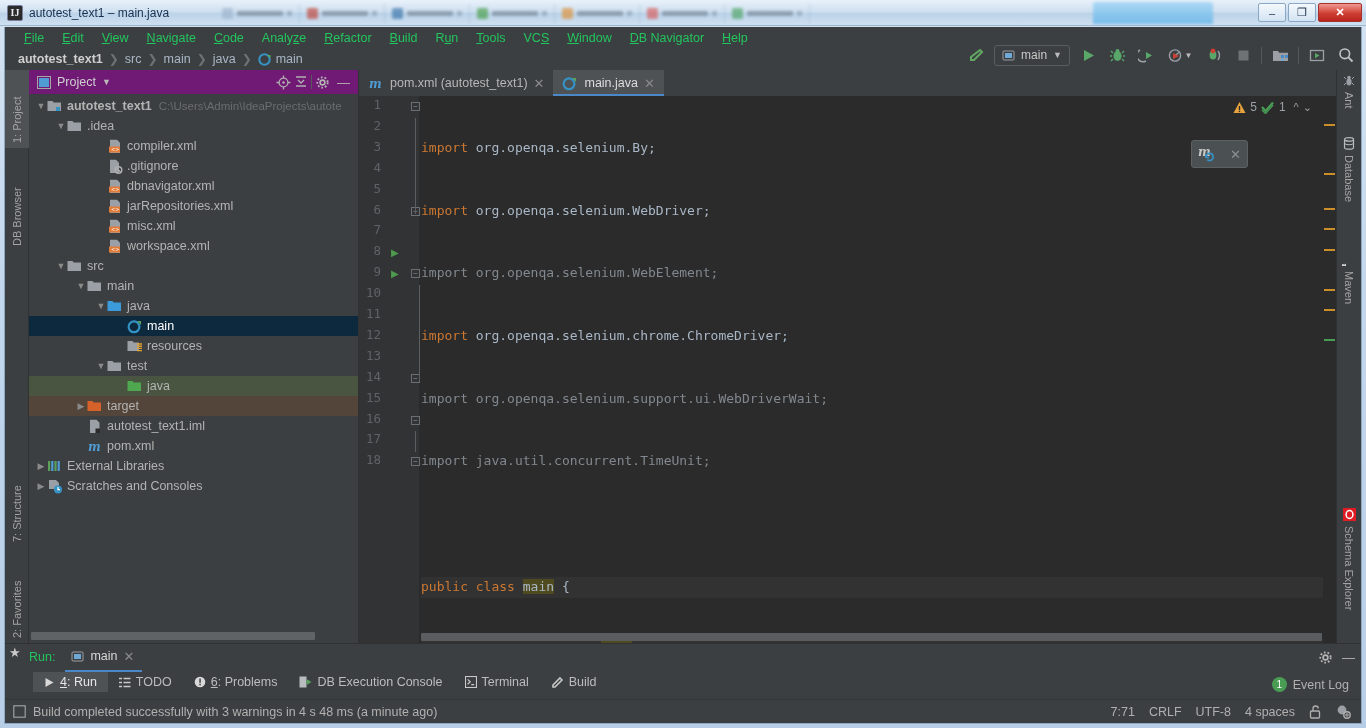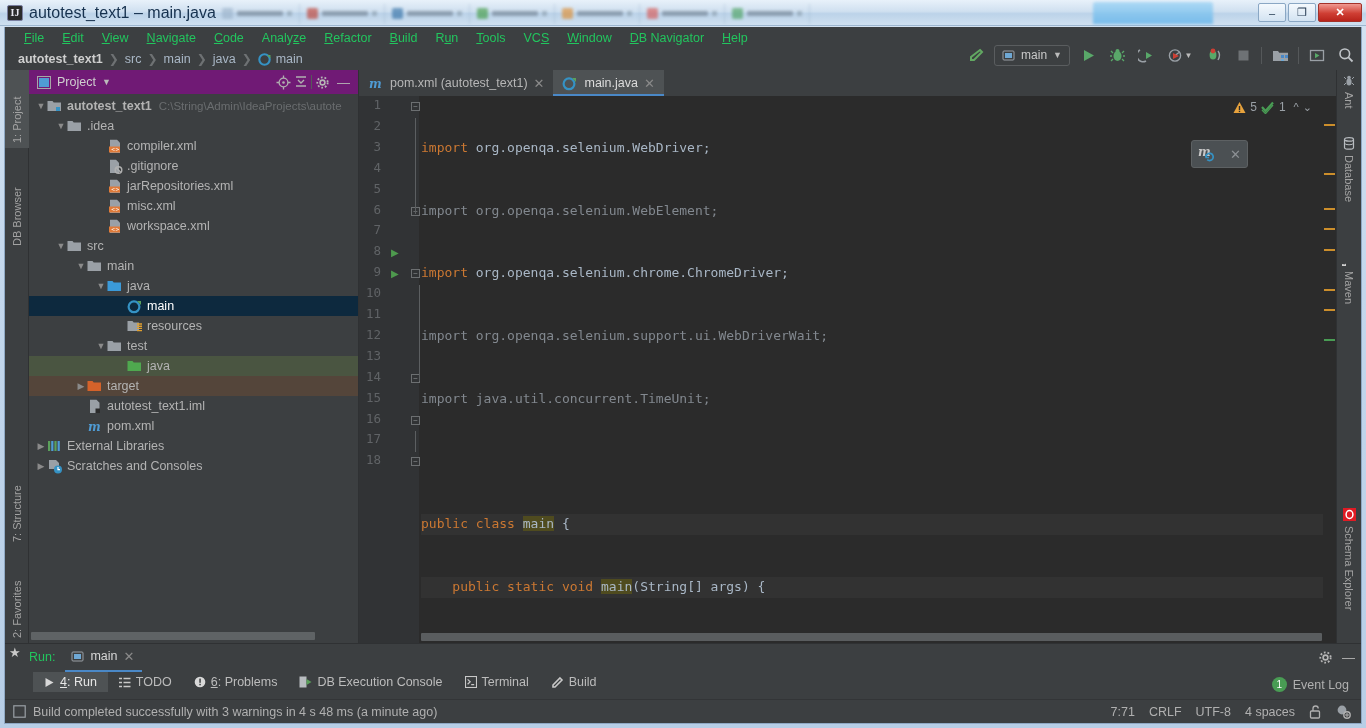--- a/index.html
+++ b/index.html
@@ -15,21 +15,21 @@
   #titlebar{
     position:absolute; left:0; top:0; width:1366px; height:26px;
     background:linear-gradient(to bottom,#e8f1fa 0%,#d0e0f0 45%,#bcd3e9 55%,#cfe0f0 100%);
     border-bottom:1px solid #9db6cf;
     display:flex; align-items:center; }
   #title-icon{
     width:16px;height:16px;margin-left:7px;margin-right:6px;flex:none;
     background:#2b2b2b;border:1px solid #7a7fa0;border-radius:2px;
     color:#e8e8f0;font-size:10px;font-weight:bold;line-height:14px;text-align:center;
     font-family:"Liberation Serif",serif;}
-  #title-text{ font-size:16px; color:#16314e; white-space:nowrap; }
+  #title-text{ font-size:12px; color:#16314e; white-space:nowrap; }
   #ghost-tabs{ position:absolute; left:215px; top:3px; height:21px; width:1080px;
      display:flex; align-items:center; gap:0px; filter:blur(1.6px); opacity:.62; }
   .ghost{ height:20px; display:flex;align-items:center; gap:4px;
      padding:0 7px; border-right:1px solid rgba(120,150,180,.5);}
   .ghost .gi{width:11px;height:11px;border-radius:2px;}
   .ghost .gt{width:46px;height:5px;background:#6d7d8d;border-radius:1px;}
   .ghost .gx{width:5px;height:5px;background:#889aa9;}
   #ghost-active{ position:absolute; left:1093px; top:2px; width:120px; height:22px;
      background:linear-gradient(to bottom,#9fd4f4,#63b4ea); border-radius:3px 3px 0 0;
      filter:blur(1.4px); opacity:.8;}
@@ -390,21 +390,21 @@
             <div class="row">
               <span style="width: 6px; flex: 0 0 auto;"></span>
               <span class="arrow">▼</span>
               <span class="ic" style="display: flex; align-items: center;">
                 <svg width="16" height="14" viewBox="0 0 16 14" style="display:block">
                   <path d="M0.5 2 h5 l1.2 1.6 H14 V12 H0.5 Z" fill="#9aa0a6"></path>
                   <rect x="9" y="8" width="4" height="4" fill="#3592c4"></rect>
                 </svg>
               </span>
               <span style="font-weight: bold;">autotest_text1</span>
-              <span class="path">C:\String\Admin\IdeaProjects\autote</span>
+              <span class="path">C:\Users\Admin\IdeaProjects\autote</span>
             </div>
             <div class="row">
               <span style="width: 26px; flex: 0 0 auto;"></span>
               <span class="arrow">▼</span>
               <span class="ic" style="display: flex; align-items: center;">
                 <svg width="16" height="14" viewBox="0 0 16 14" style="display:block">
                   <path d="M0.5 2 h5 l1.2 1.6 H14 V12 H0.5 Z" fill="#9aa0a6"></path>
                 </svg>
               </span>
               <span>.idea</span>
@@ -425,20 +425,32 @@
               <span style="width: 66px; flex: 0 0 auto;"></span>
               <span class="arrow"></span>
               <span class="ic" style="display: flex; align-items: center;">
                 <svg width="16" height="15" viewBox="0 0 16 15" style="display:block">
                   <path d="M3 0.8 h6 l3 3 V14 H3 Z" fill="#9aa0a6"></path>
                   <circle cx="11.5" cy="11" r="3.3" fill="none" stroke="#b0b0b0" stroke-width="1.4"></circle>
                   <path d="M9.3 8.8 L13.7 13.2" stroke="#b0b0b0" stroke-width="1.4"></path>
                 </svg>
               </span>
               <span>.gitignore</span>
+            </div>
+            <div class="row">
+              <span style="width: 66px; flex: 0 0 auto;"></span>
+              <span class="arrow"></span>
+              <span class="ic" style="display: flex; align-items: center;">
+                <svg width="16" height="15" viewBox="0 0 16 15" style="display:block">
+                  <path d="M3 0.8 h7 l3 3 V14 H3 Z" fill="#9aa0a6"></path>
+                  <rect x="2" y="7.5" width="11" height="6" fill="#e07b39"></rect>
+                  <text x="4" y="12.2" font-family="DejaVu Sans, sans-serif" font-size="5" fill="#fff">&lt;&gt;</text>
+                </svg>
+              </span>
+              <span>dbnavigator.xml</span>
             </div>
             <div class="row">
               <span style="width: 66px; flex: 0 0 auto;"></span>
               <span class="arrow"></span>
               <span class="ic" style="display: flex; align-items: center;">
                 <svg width="16" height="15" viewBox="0 0 16 15" style="display:block">
                   <path d="M3 0.8 h7 l3 3 V14 H3 Z" fill="#9aa0a6"></path>
                   <rect x="2" y="7.5" width="11" height="6" fill="#e07b39"></rect>
                   <text x="4" y="12.2" font-family="DejaVu Sans, sans-serif" font-size="5" fill="#fff">&lt;&gt;</text>
                 </svg>
@@ -650,20 +662,21 @@
               <div class="fold" style="top: 6px;">−</div>
               <div class="fold" style="top: 110.5px;">−</div>
               <div class="fold" style="top: 173.2px;">−</div>
               <div class="fold" style="top: 277.7px;">−</div>
               <div class="fold" style="top: 319.5px;">−</div>
               <div class="fold" style="top: 361.3px;">−</div>
               <div class="foldline" style="top: 21.9px; height: 96.14px;"></div>
               <div class="foldline" style="top: 335.4px; height: 20.9px;"></div>
             </div>
           <div id="code">
+            <div class="cl"><span class="kw">import</span> org.openqa.selenium.By;</div>
             <div class="cl"><span class="kw">import</span> org.openqa.selenium.WebDriver;</div>
             <div class="cl"><span class="grey">import org.openqa.selenium.WebElement;</span></div>
             <div class="cl"><span class="kw">import</span> org.openqa.selenium.chrome.ChromeDriver;</div>
             <div class="cl"><span class="grey">import org.openqa.selenium.support.ui.WebDriverWait;</span></div>
             <div class="cl"><span class="grey">import java.util.concurrent.TimeUnit;</span></div>
             <div class="cl"> </div>
             <div class="cl hl"><span class="kw">public class</span> <span class="hlt">main</span> {</div>
             <div class="cl hl">    <span class="kw">public static</span> <span class="kw">void</span> <span class="hlt">main</span>(String[] args) {</div>
             
             

